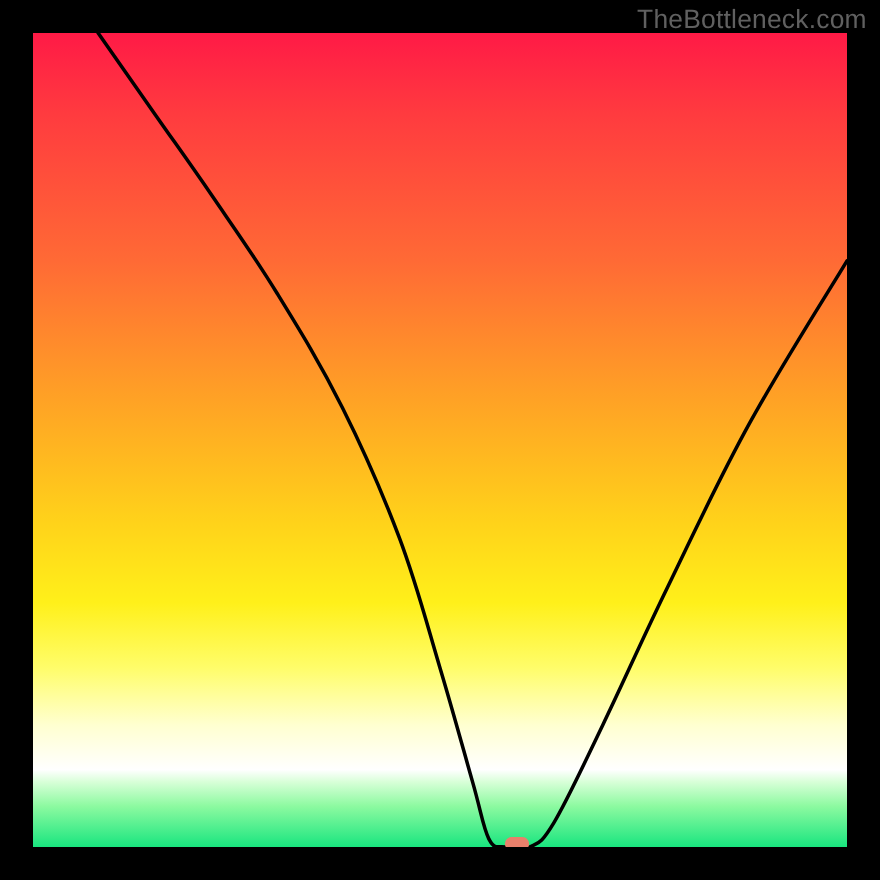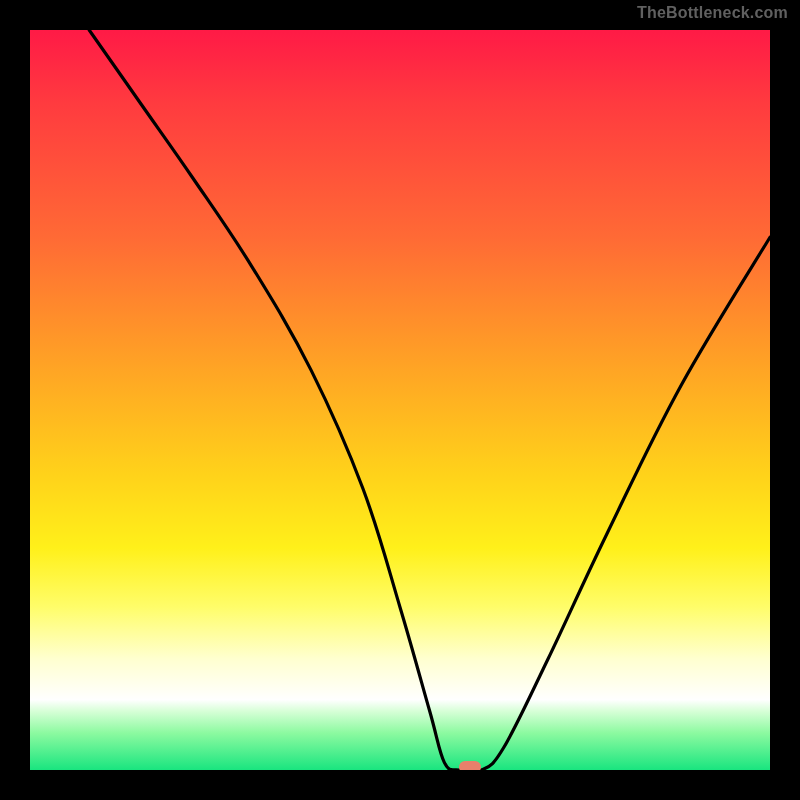--- a/index.html
+++ b/index.html
@@ -15,22 +15,22 @@
     position: relative;
     width: 800px;
     height: 800px;
     background: #000;
   }
   .watermark {
     position: absolute;
     top: 4px;
     right: 12px;
     color: #606060;
-    font-size: 16px;
-    font-weight: 700;
+    font-size: 24px;
+    font-weight: 400;
     letter-spacing: 0.2px;
     z-index: 10;
   }
   .plot-area {
     position: absolute;
     left: 30px;
     top: 30px;
     width: 740px;
     height: 740px;
     overflow: hidden;

